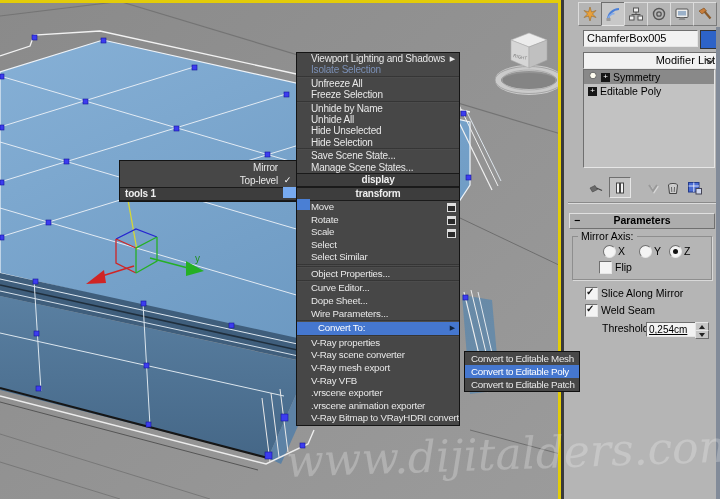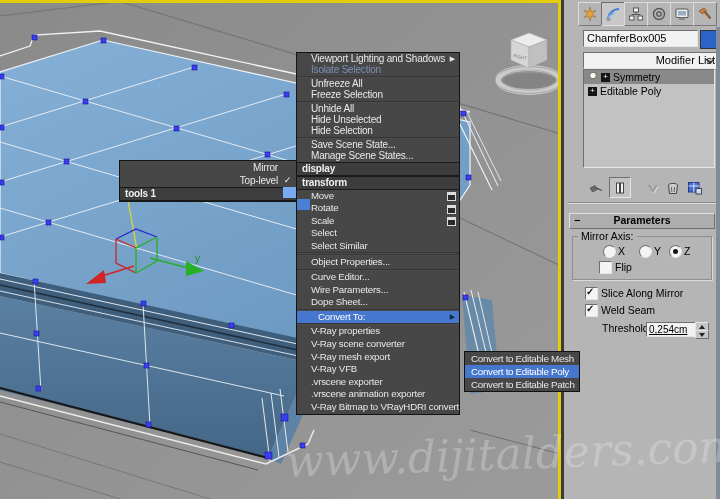--- a/index.html
+++ b/index.html
@@ -12,21 +12,21 @@
   .vpedge{background:#3a3a3a;z-index:20;}
   
   .quad{background:#474747;border:1px solid #141414;z-index:40;font-size:10px;letter-spacing:-0.2px;color:#e8e8e8;}
   .q-item{position:relative;height:11.4px;line-height:11.4px;padding-left:14px;white-space:nowrap;overflow:hidden;cursor:default;}
   .tq .q-item{height:12.6px;line-height:12.6px;font-size:9.7px;}
   .q-item.dis{color:#7a8fb5;}
   .q-item.hl{background:#4577cf;color:#fff;padding-left:21px;}
   .q-sep{height:2px;background:linear-gradient(#2a2a2a,#575757);}
   .q-title{height:12px;line-height:12px;font-weight:bold;background:#3d3d3d;
            border-top:1px solid #1a1a1a;border-bottom:1px solid #1a1a1a;padding:0 5px;color:#efefef;}
-  .q-title.tr{text-align:left;}
+  .q-title.tr{text-align:center;}
   .mi-arrow{position:absolute;right:4px;top:0;font-size:7px;}
   .mi-arrow.dark{color:#10233f;}
   .mi-box{position:absolute;right:3px;top:2.5px;width:7px;height:7px;border:1px solid #ddd;
           background:linear-gradient(#ddd 0,#ddd 2px,#2a2a2a 2px);}
   .q-right{text-align:right;padding-right:18px;padding-left:16px;position:relative;height:13px;line-height:13px;}
   .chk{position:absolute;right:5px;top:0;font-size:9px;color:#fff;}
   .qsq{z-index:45;}
   
   #submenu{left:464px;top:351px;width:114px;background:#474747;border:1px solid #111;z-index:46;
            font-size:9.8px;letter-spacing:-0.3px;color:#e8e8e8;}
@@ -214,41 +214,42 @@
   <div class="r qsq" style="left:283px;top:187px;width:13px;height:11px;background:#77aaf0;"></div>
   <div class="r qsq" style="left:297px;top:199px;width:13px;height:11px;background:#4a7fd4;"></div>
 
   <div class="r quad" style="left:296px;top:52px;width:162px;">
     <div class="q-item"><span>Viewport Lighting and Shadows</span><span class="mi-arrow">▶</span></div>
     <div class="q-item dis"><span>Isolate Selection</span></div>
     <div class="q-sep"></div>
     <div class="q-item"><span>Unfreeze All</span></div>
     <div class="q-item"><span>Freeze Selection</span></div>
     <div class="q-sep"></div>
+    <div class="q-item"><span>Unhide by Name</span></div>
     <div class="q-item"><span>Unhide All</span></div>
     <div class="q-item"><span>Hide Unselected</span></div>
     <div class="q-item"><span>Hide Selection</span></div>
     <div class="q-sep"></div>
     <div class="q-item"><span>Save Scene State...</span></div>
     <div class="q-item"><span>Manage Scene States...</span></div>
     <div class="q-title tr">display</div>
     <div class="q-title tr">transform</div>
     <div class="tq">
       <div class="q-item"><span>Move</span><span class="mi-box"></span></div>
       <div class="q-item"><span>Rotate</span><span class="mi-box"></span></div>
       <div class="q-item"><span>Scale</span><span class="mi-box"></span></div>
       <div class="q-item"><span>Select</span></div>
       <div class="q-item"><span>Select Similar</span></div>
       <div class="q-sep"></div>
       <div class="q-sep"></div>
       <div class="q-item"><span>Object Properties...</span></div>
       <div class="q-sep"></div>
       <div class="q-item"><span>Curve Editor...</span></div>
+      <div class="q-item"><span>Dope Sheet...</span></div>
       <div class="q-item"><span>Wire Parameters...</span></div>
-      <div class="q-item"><span>Dope Sheet...</span></div>
       <div class="q-sep"></div>
       <div class="q-item hl"><span>Convert To:</span><span class="mi-arrow dark">▶</span></div>
       <div class="q-sep"></div>
       <div class="q-item"><span>V-Ray properties</span></div>
       <div class="q-item"><span>V-Ray scene converter</span></div>
       <div class="q-item"><span>V-Ray mesh export</span></div>
       <div class="q-item"><span>V-Ray VFB</span></div>
       <div class="q-item"><span>.vrscene exporter</span></div>
       <div class="q-item"><span>.vrscene animation exporter</span></div>
       <div class="q-item"><span>V-Ray Bitmap to VRayHDRI converter</span></div>

